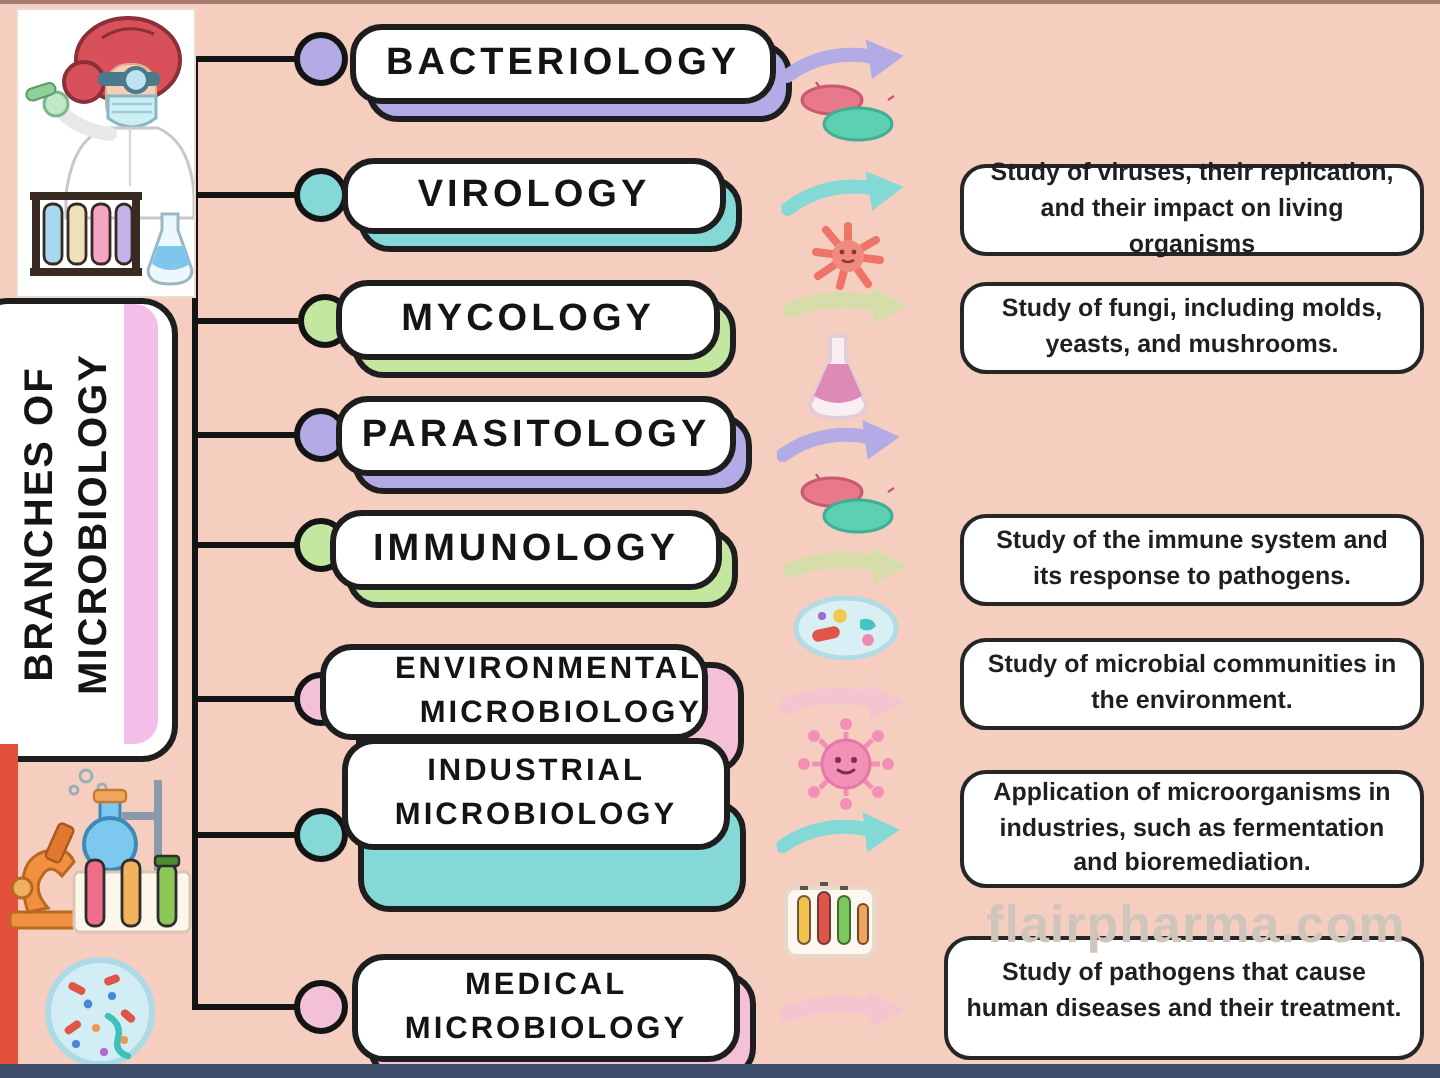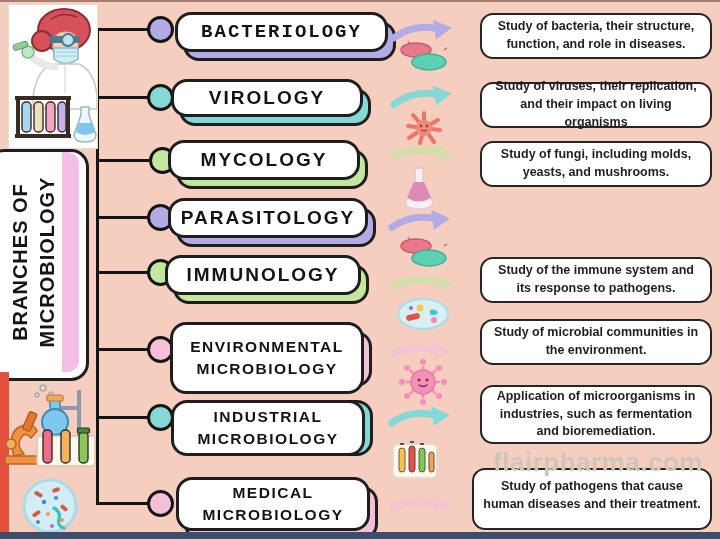--- a/index.html
+++ b/index.html
@@ -160,39 +160,39 @@
   <div class="bullet" style="left: 147px; top: 16px; background-color: rgb(179, 171, 230);"></div>
   <div class="bullet" style="left: 147px; top: 84px; background-color: rgb(132, 217, 215);"></div>
   <div class="bullet" style="left: 149px; top: 147px; background-color: rgb(195, 231, 159);"></div>
   <div class="bullet" style="left: 147px; top: 204px; background-color: rgb(179, 171, 230);"></div>
   <div class="bullet" style="left: 147px; top: 259px; background-color: rgb(195, 231, 159);"></div>
   <div class="bullet" style="left: 147px; top: 336px; background-color: rgb(244, 192, 216);"></div>
   <div class="bullet" style="left: 147px; top: 404px; background-color: rgb(132, 217, 215);"></div>
   <div class="bullet" style="left: 147px; top: 490px; background-color: rgb(244, 192, 216);"></div>
 
   <div class="lbl-shadow" style="left: 183px; top: 21px; width: 213px; height: 40px; background-color: rgb(179, 171, 230);"></div>
-  <div class="lbl-box lbl-1line" style="left:175px;top:12px;width:213px;height:40px;font-family:Liberation Mono, monospace;">BACTERIOLOGY</div>
+  <div class="lbl-box lbl-1line" style="left:175px;top:12px;width:213px;height:40px;">BACTERIOLOGY</div>
 
   <div class="lbl-shadow" style="left: 179px; top: 88px; width: 192px; height: 38px; background-color: rgb(132, 217, 215);"></div>
   <div class="lbl-box lbl-1line" style="left:171px;top:79px;width:192px;height:38px;">VIROLOGY</div>
 
   <div class="lbl-shadow" style="left: 176px; top: 149px; width: 192px; height: 40px; background-color: rgb(195, 231, 159);"></div>
   <div class="lbl-box lbl-1line" style="left:168px;top:140px;width:192px;height:40px;">MYCOLOGY</div>
 
   <div class="lbl-shadow" style="left: 176px; top: 207px; width: 200px; height: 40px; background-color: rgb(179, 171, 230);"></div>
   <div class="lbl-box lbl-1line" style="left:168px;top:198px;width:200px;height:40px;">PARASITOLOGY</div>
 
   <div class="lbl-shadow" style="left: 173px; top: 264px; width: 196px; height: 40px; background-color: rgb(195, 231, 159);"></div>
   <div class="lbl-box lbl-1line" style="left:165px;top:255px;width:196px;height:40px;">IMMUNOLOGY</div>
 
   <div class="lbl-shadow" style="left: 178px; top: 331px; width: 194px; height: 56px; background-color: rgb(244, 192, 216);"></div>
-  <div class="lbl-box lbl-2line" style="left:170px;top:322px;width:194px;height:72px;">ENVIRONMENTAL MICROBIOLOGY</div>
+  <div class="lbl-box lbl-2line" style="left:160px;top:322px;width:194px;height:48px;text-align:right;">ENVIRONMENTAL MICROBIOLOGY</div>
 
   <div class="lbl-shadow" style="left: 179px; top: 400px; width: 194px; height: 56px; background-color: rgb(132, 217, 215);"></div>
-  <div class="lbl-box lbl-2line" style="left:171px;top:400px;width:194px;height:56px;">INDUSTRIAL MICROBIOLOGY</div>
+  <div class="lbl-box lbl-2line" style="left:171px;top:369px;width:194px;height:56px;">INDUSTRIAL MICROBIOLOGY</div>
 
   <div class="lbl-shadow" style="left: 184px; top: 486px; width: 194px; height: 54px; background-color: rgb(244, 192, 216);"></div>
   <div class="lbl-box lbl-2line" style="left:176px;top:477px;width:194px;height:54px;">MEDICAL MICROBIOLOGY</div>
 
   <div class="arrow" style="left: 390px; top: 18px; transform: rotate(-6deg); color: rgb(179, 171, 230);">
     <svg width="64" height="26" viewBox="0 0 64 26">
         <path d="M3 17 C18 8 34 8 47 12" stroke="currentColor" stroke-width="7" fill="none" stroke-linecap="round"></path>
         <path d="M44 3 L62 13 L45 23 Z" fill="currentColor"></path>
       </svg>
   </div>
@@ -305,21 +305,20 @@
     <svg width="50" height="44" viewBox="0 0 50 44">
       <rect x="3" y="8" width="44" height="34" rx="5" fill="#fdf7ef" stroke="#e6d9c8" stroke-width="2"></rect>
       <rect x="9" y="12" width="6" height="24" rx="3" fill="#f2c14e" stroke="#6a5a3a" stroke-width="1"></rect>
       <rect x="19" y="10" width="6" height="26" rx="3" fill="#e05548" stroke="#6a3a3a" stroke-width="1"></rect>
       <rect x="29" y="12" width="6" height="24" rx="3" fill="#7cc85a" stroke="#3f6a30" stroke-width="1"></rect>
       <rect x="39" y="16" width="5" height="20" rx="2.5" fill="#f0a35c" stroke="#6a4a2a" stroke-width="1"></rect>
       <path d="M10 8 h4 M20 6 h4 M30 8 h4" stroke="#555" stroke-width="2"></path>
     </svg>
   </div>
 
-  <div class="desc-box" style="left:480px;top:13px;width:232px;height:46px;">Study of bacteria, their structure, function, and role in diseases.</div>
   <div class="desc-box" style="left:480px;top:141px;width:232px;height:46px;">Study of fungi, including molds, yeasts, and mushrooms.</div>
   <div class="desc-box" style="left:480px;top:82px;width:232px;height:46px;">Study of viruses, their replication, and their impact on living organisms</div>
   <div class="desc-box" style="left:480px;top:257px;width:232px;height:46px;">Study of the immune system and its response to pathogens.</div>
   <div class="desc-box" style="left:480px;top:319px;width:232px;height:46px;">Study of microbial communities in the environment.</div>
   <div class="desc-box" style="left:480px;top:385px;width:232px;height:59px;">Application of microorganisms in industries, such as fermentation and bioremediation.</div>
   <div class="desc-box" style="left:472px;top:468px;width:240px;height:62px;align-items:flex-start;padding-top:8px;">Study of pathogens that cause human diseases and their treatment.</div>
 
   <div class="watermark">flairpharma.com</div>
 
   <div class="bottom-strip"></div>

